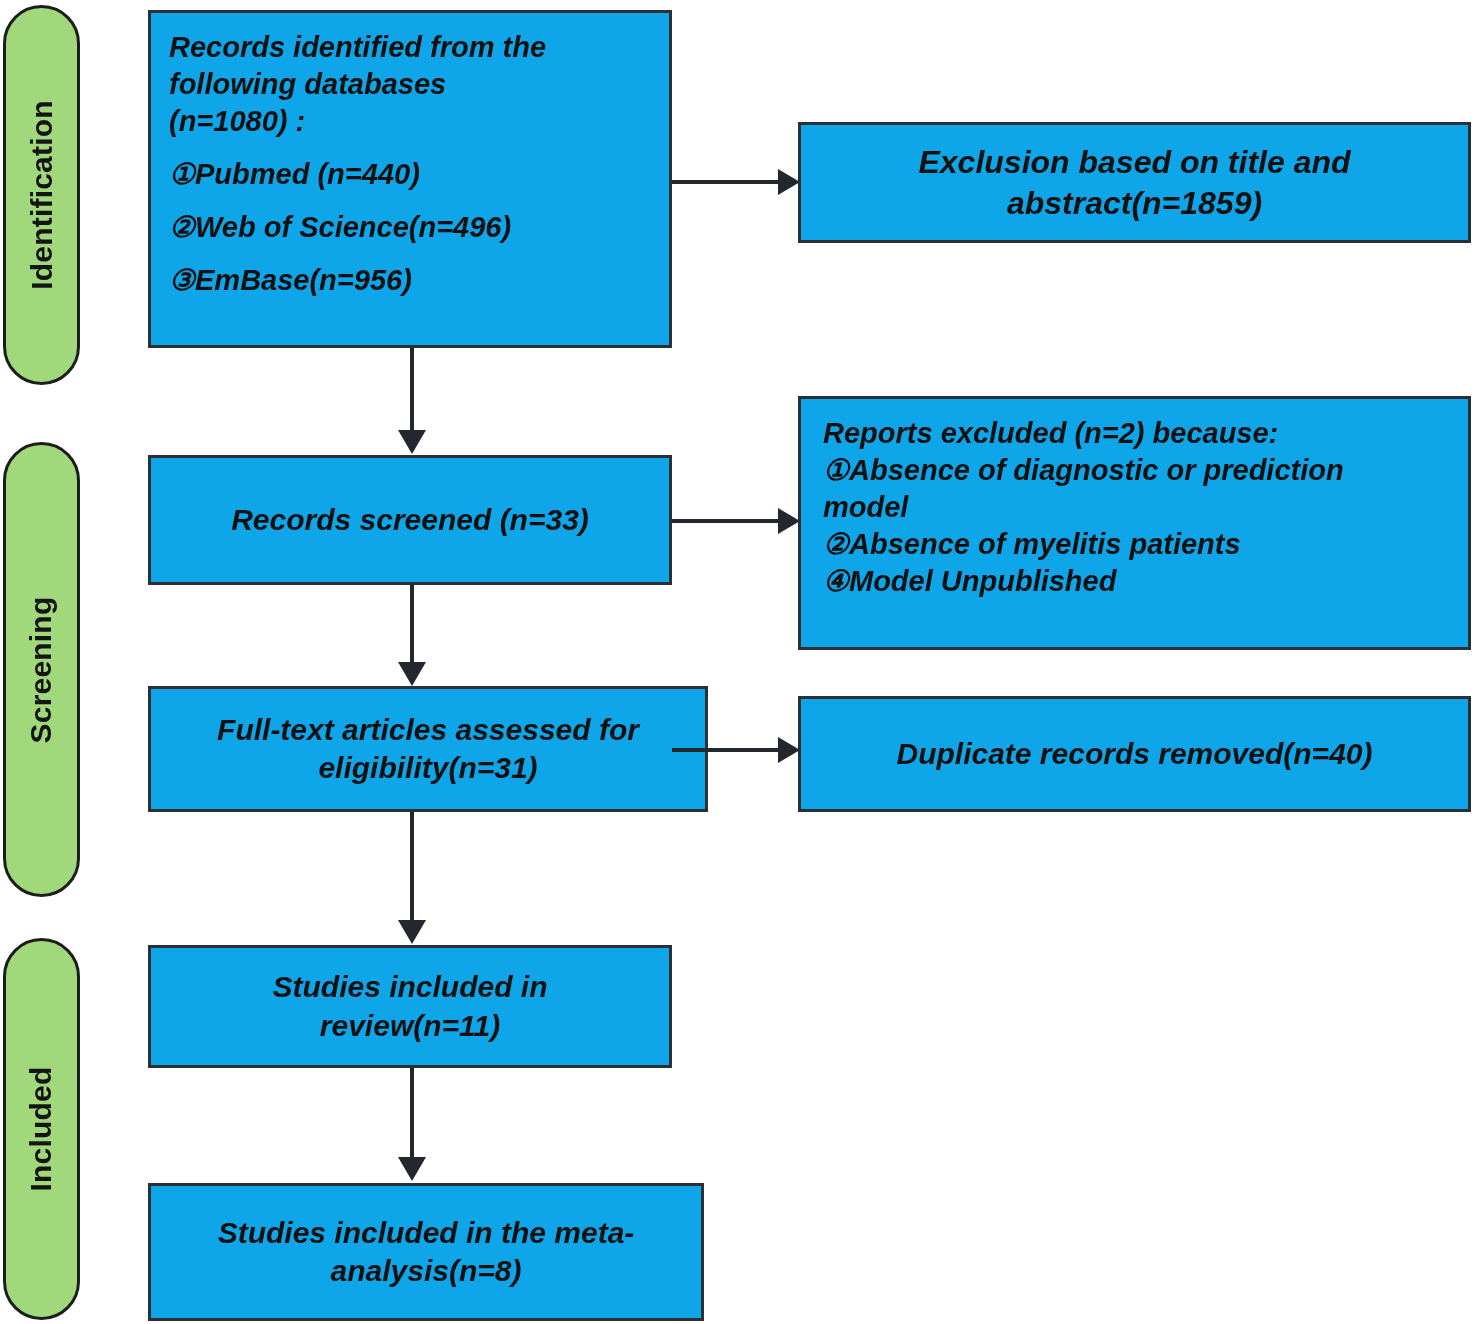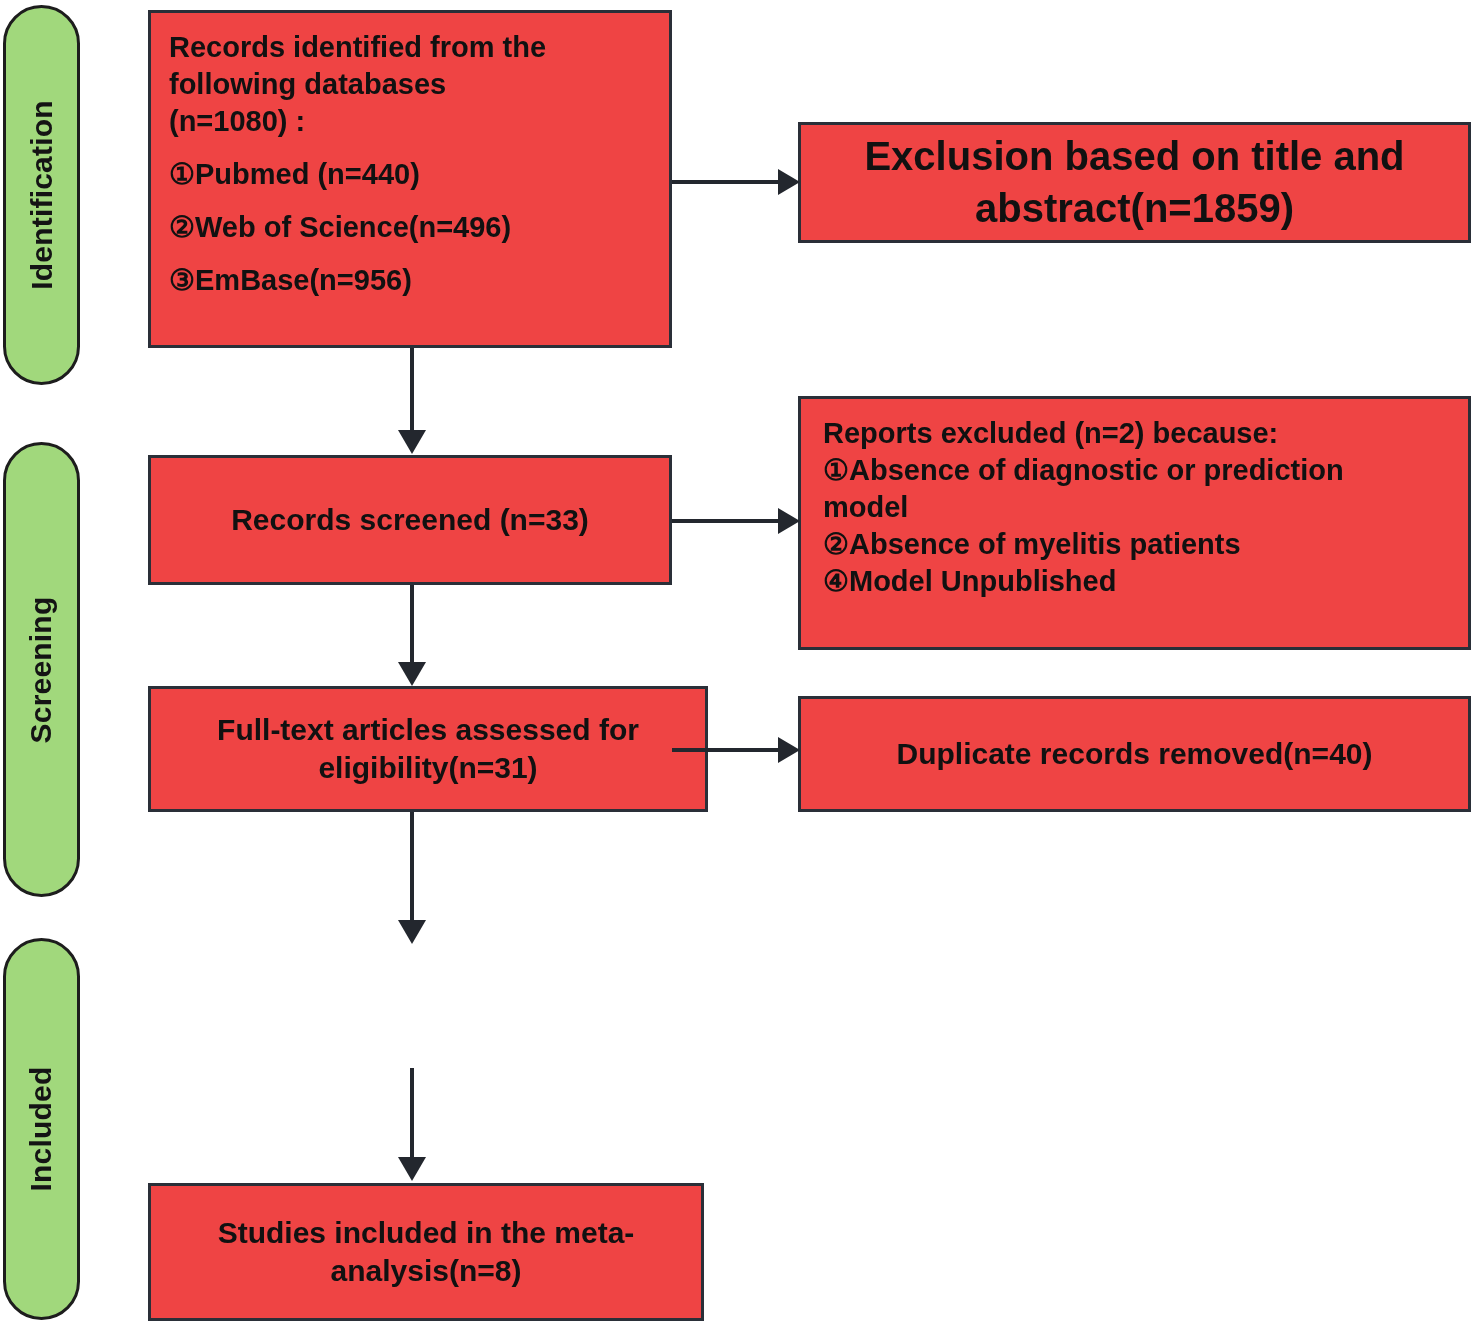--- a/index.html
+++ b/index.html
@@ -32,25 +32,26 @@
     white-space: nowrap;
     font-weight: bold;
     font-size: 30px;
     color: #141414;
     letter-spacing: 0.2px;
   }
 
   
   .flow-box {
     position: absolute;
-    background: #ef4444;
+    background: #0ea5e9;
     border: 3px solid #2a2f38;
     box-sizing: border-box;
     display: flex;
     align-items: center;
+    font-style: italic;
   }
   .flow-box.center-text {
     justify-content: center;
     text-align: center;
   }
   .flow-box.left-text {
     justify-content: flex-start;
     text-align: left;
   }
   .box-text {
@@ -115,21 +116,21 @@
       <span class="gap"></span>
       <span class="line-block">①Pubmed  (n=440)</span>
       <span class="gap"></span>
       <span class="line-block">②Web of Science(n=496)</span>
       <span class="gap"></span>
       <span class="line-block">③EmBase(n=956)</span>
     </div>
   </div>
 
   <div class="flow-box center-text" style="left:798px; top:122px; width:673px; height:121px; padding:6px 24px;">
-    <div class="box-text" style="font-size:40px; width:100%;">
+    <div class="box-text" style="font-size:32px; width:100%;">
       <span class="line-block">Exclusion based on title and</span>
       <span class="line-block">abstract(n=1859)</span>
     </div>
   </div>
 
   <div class="flow-box center-text" style="left:148px; top:455px; width:524px; height:130px; padding:6px 16px;">
     <div class="box-text" style="font-size:30px; width:100%;">
       <span class="line-block">Records screened  (n=33)</span>
     </div>
   </div>
@@ -150,20 +151,26 @@
       <span class="line-block">eligibility(n=31)</span>
     </div>
   </div>
 
   <div class="flow-box center-text" style="left:798px; top:696px; width:673px; height:116px; padding:6px 18px;">
     <div class="box-text" style="font-size:30px; width:100%;">
       <span class="line-block">Duplicate records removed(n=40)</span>
     </div>
   </div>
 
+  <div class="flow-box center-text" style="left:148px; top:945px; width:524px; height:123px; padding:6px 16px;">
+    <div class="box-text" style="font-size:30px; width:100%;">
+      <span class="line-block">Studies included in</span>
+      <span class="line-block">review(n=11)</span>
+    </div>
+  </div>
 
   <div class="flow-box center-text" style="left:148px; top:1183px; width:556px; height:138px; padding:6px 16px;">
     <div class="box-text" style="font-size:30px; width:100%;">
       <span class="line-block">Studies included in the meta-</span>
       <span class="line-block">analysis(n=8)</span>
     </div>
   </div>
 
   <div class="conn-h" style="left:672px; top:180px; width:108px;"></div>
   <div class="arrow-right" style="left:778px; top:169px;"></div>

